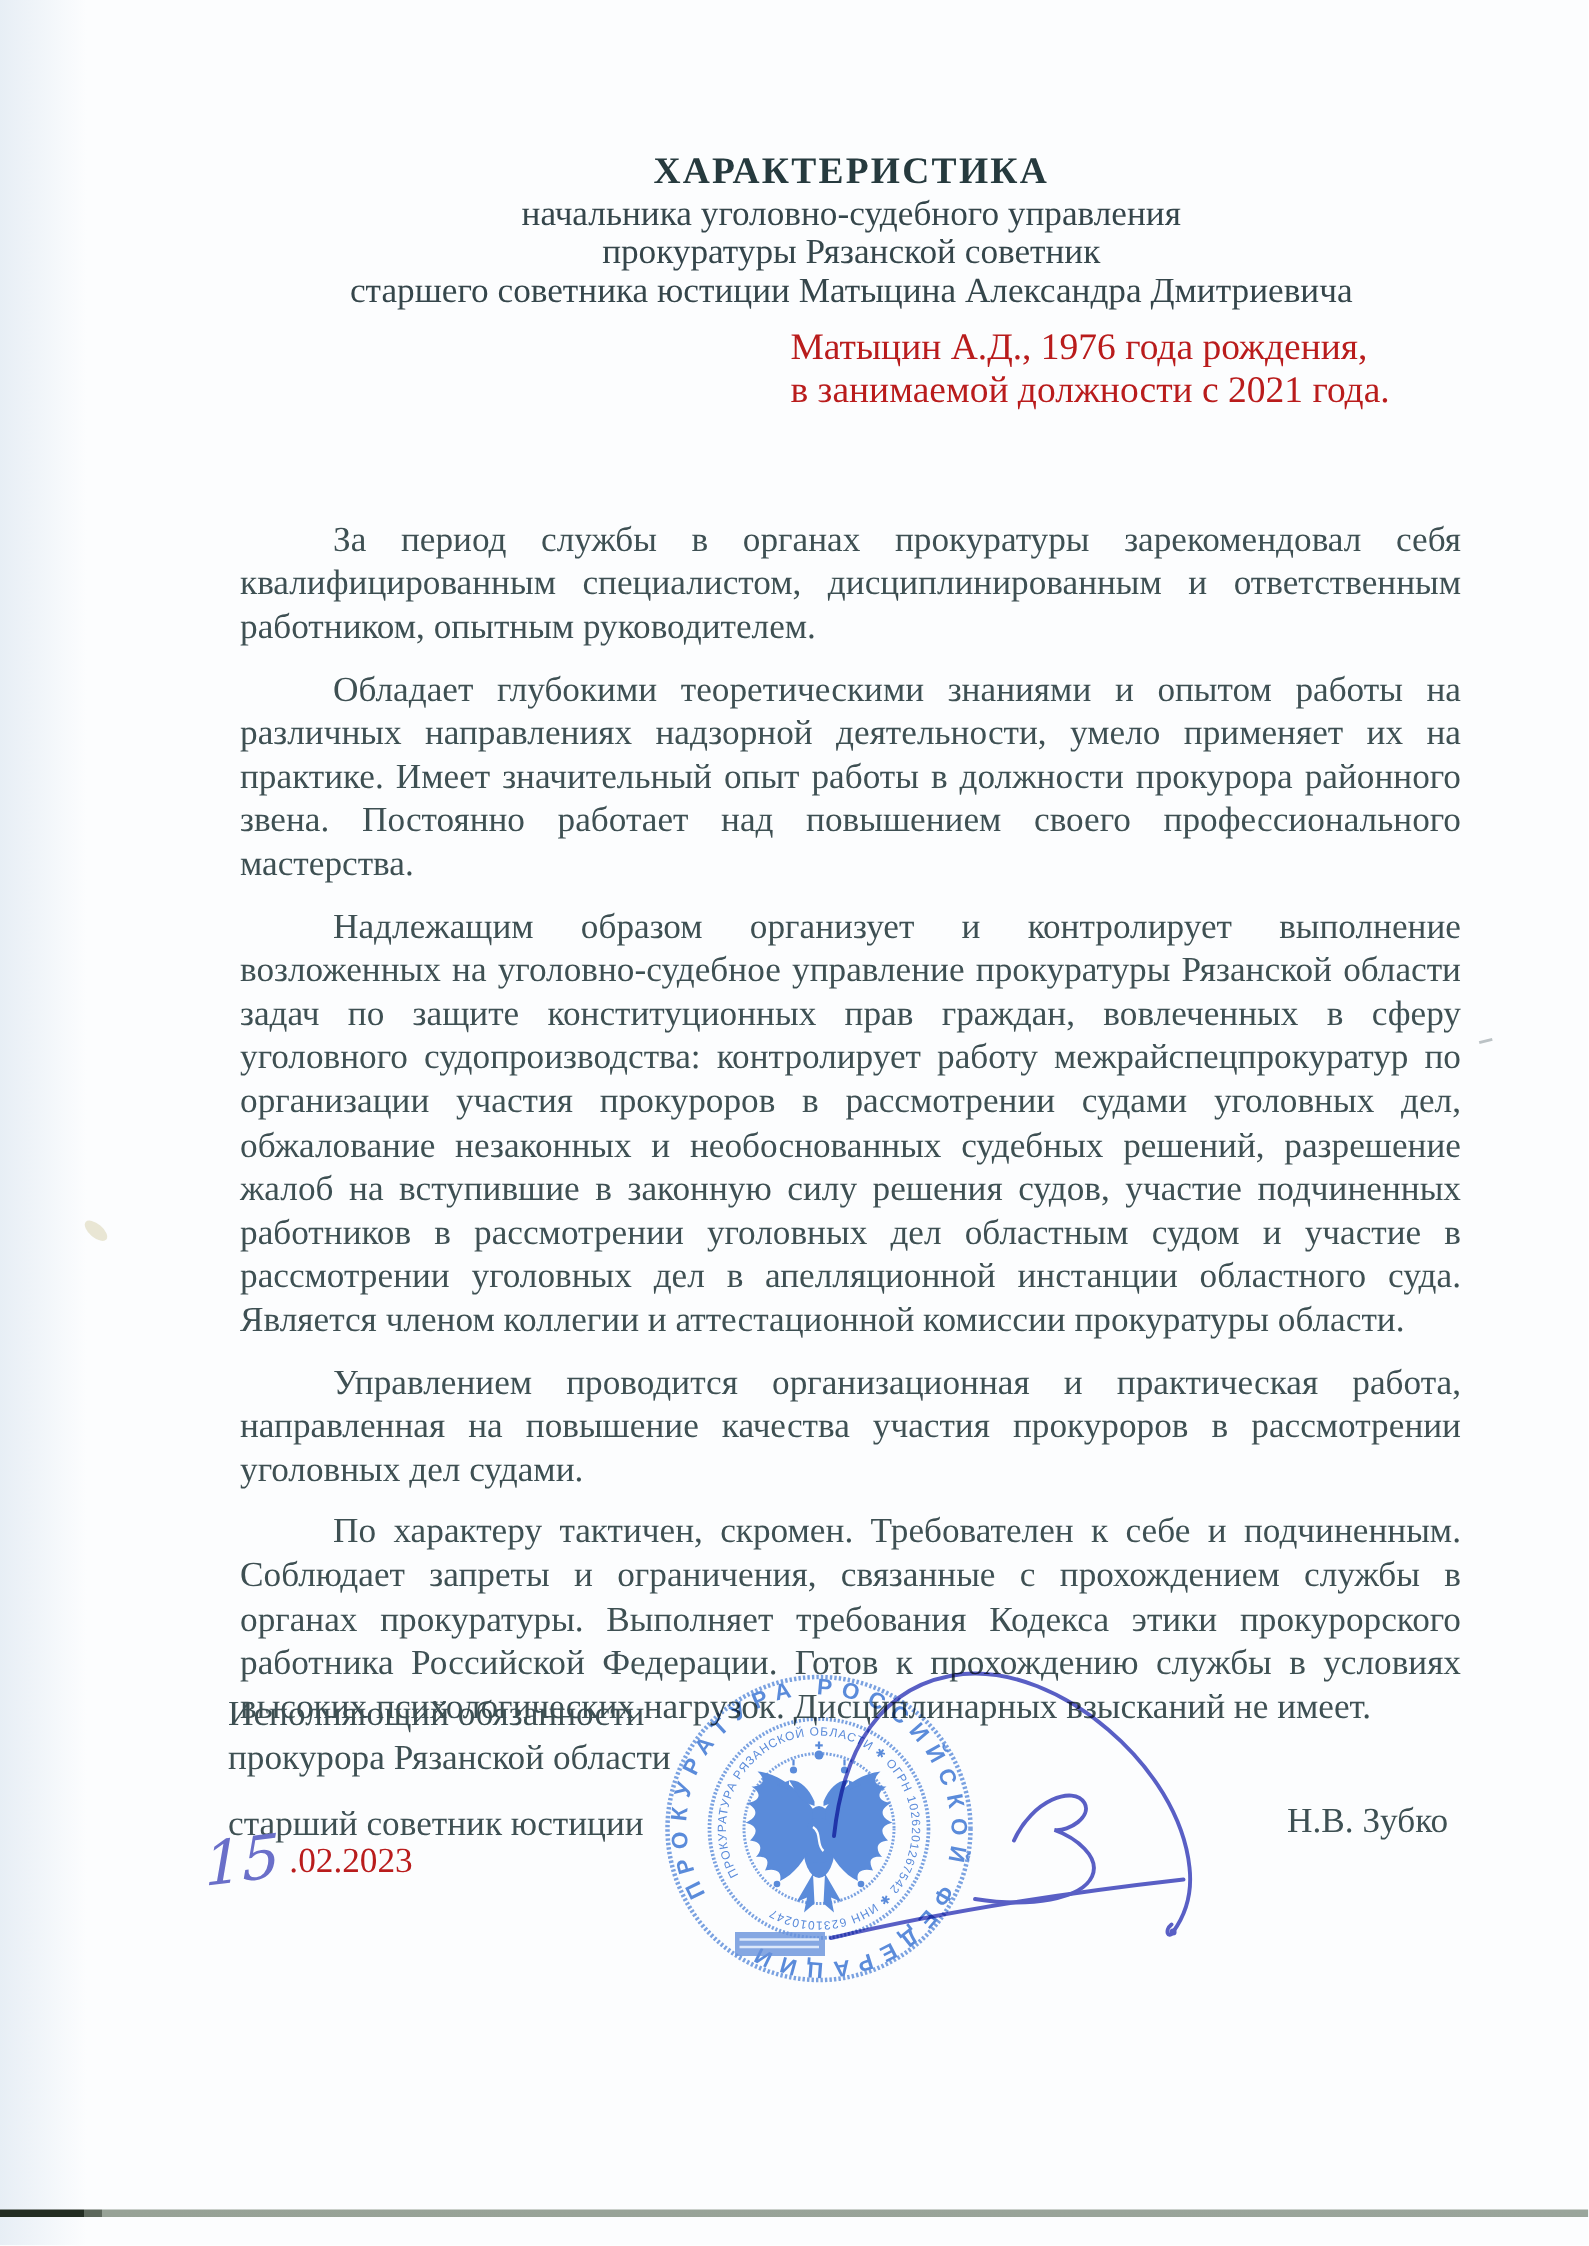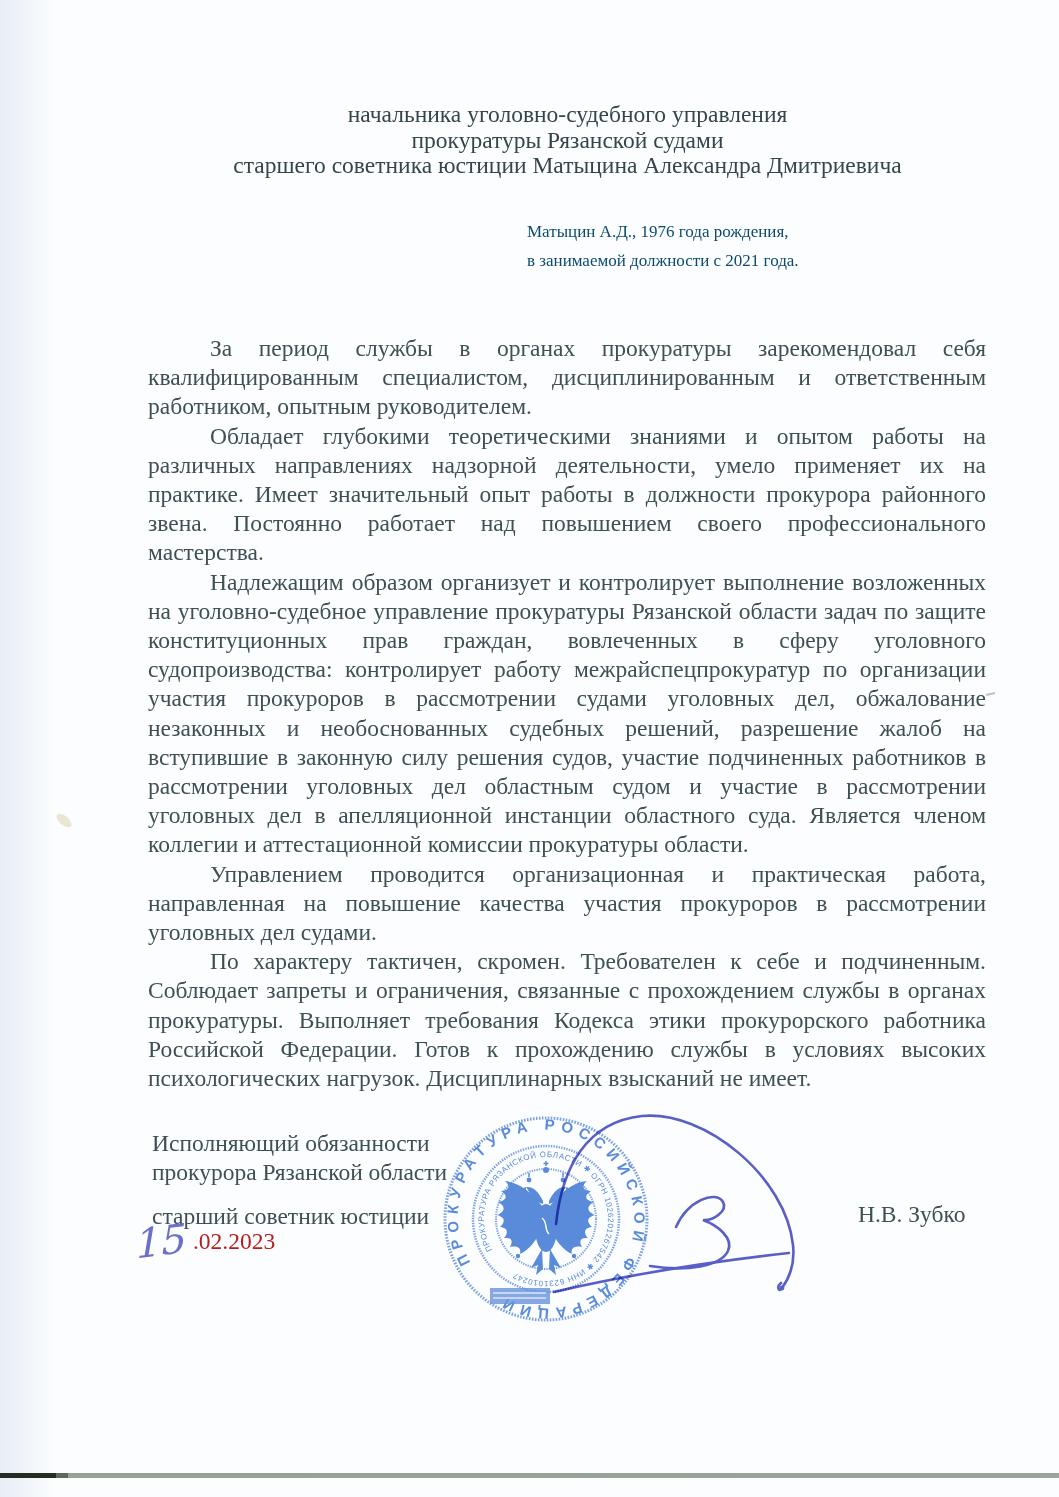--- a/index.html
+++ b/index.html
@@ -19,28 +19,28 @@
   .heading{
     position:absolute;left:75px;top:102px;width:985px;
     text-align:center;line-height:25.5px;font-size:23.5px;color:#35464b;
   }
   .heading .title{
     font-size:25px;font-weight:bold;letter-spacing:1.5px;color:#263a3e;
     margin-bottom:3px;
   }
   .intro{
     position:absolute;left:527px;top:217px;width:440px;
-    font-size:17px;line-height:29px;color:#0c4a6e;
+    font-size:25px;line-height:29px;color:#b91c1c;
   }
   .docbody{
     position:absolute;left:148px;top:334px;width:838px;
     font-size:23.5px;line-height:29.2px;
     text-align:justify;color:#3e5053;
   }
-  .docbody p{margin:0;text-indent:62px;}
+  .docbody p{margin:12px;text-indent:62px;}
   .signoff-line{position:absolute;font-size:23.5px;line-height:29px;color:#3e5053;white-space:nowrap;}
   .pos1{left:152px;top:1129px;}
   .pos2{left:152px;top:1158px;}
   .rank{left:152px;top:1202px;}
   .daterow{left:136px;top:1224px;}
   .signer{left:858px;top:1200px;}
   .hand-day{
     display:inline-block;
     font-family:"DejaVu Serif",serif;font-style:italic;
     font-size:40px;line-height:34px;color:#6a6fc9;
@@ -73,22 +73,23 @@
   }
 </style>
 </head>
 <body>
 
 <div class="page">
 
   <div class="edge-tint"></div>
 
   <header class="heading">
+    <div class="title">ХАРАКТЕРИСТИКА</div>
     <div>начальника уголовно-судебного управления</div>
-    <div>прокуратуры Рязанской судами</div>
+    <div>прокуратуры Рязанской советник</div>
     <div>старшего советника юстиции Матыцина Александра Дмитриевича</div>
   </header>
 
   <div class="intro">
     <div>Матыцин А.Д., 1976 года рождения,</div>
     <div>в занимаемой должности с 2021 года.</div>
   </div>
 
   <main class="docbody">
     <p>За период службы в органах прокуратуры зарекомендовал себя квалифицированным специалистом, дисциплинированным и ответственным работником, опытным руководителем.</p>

